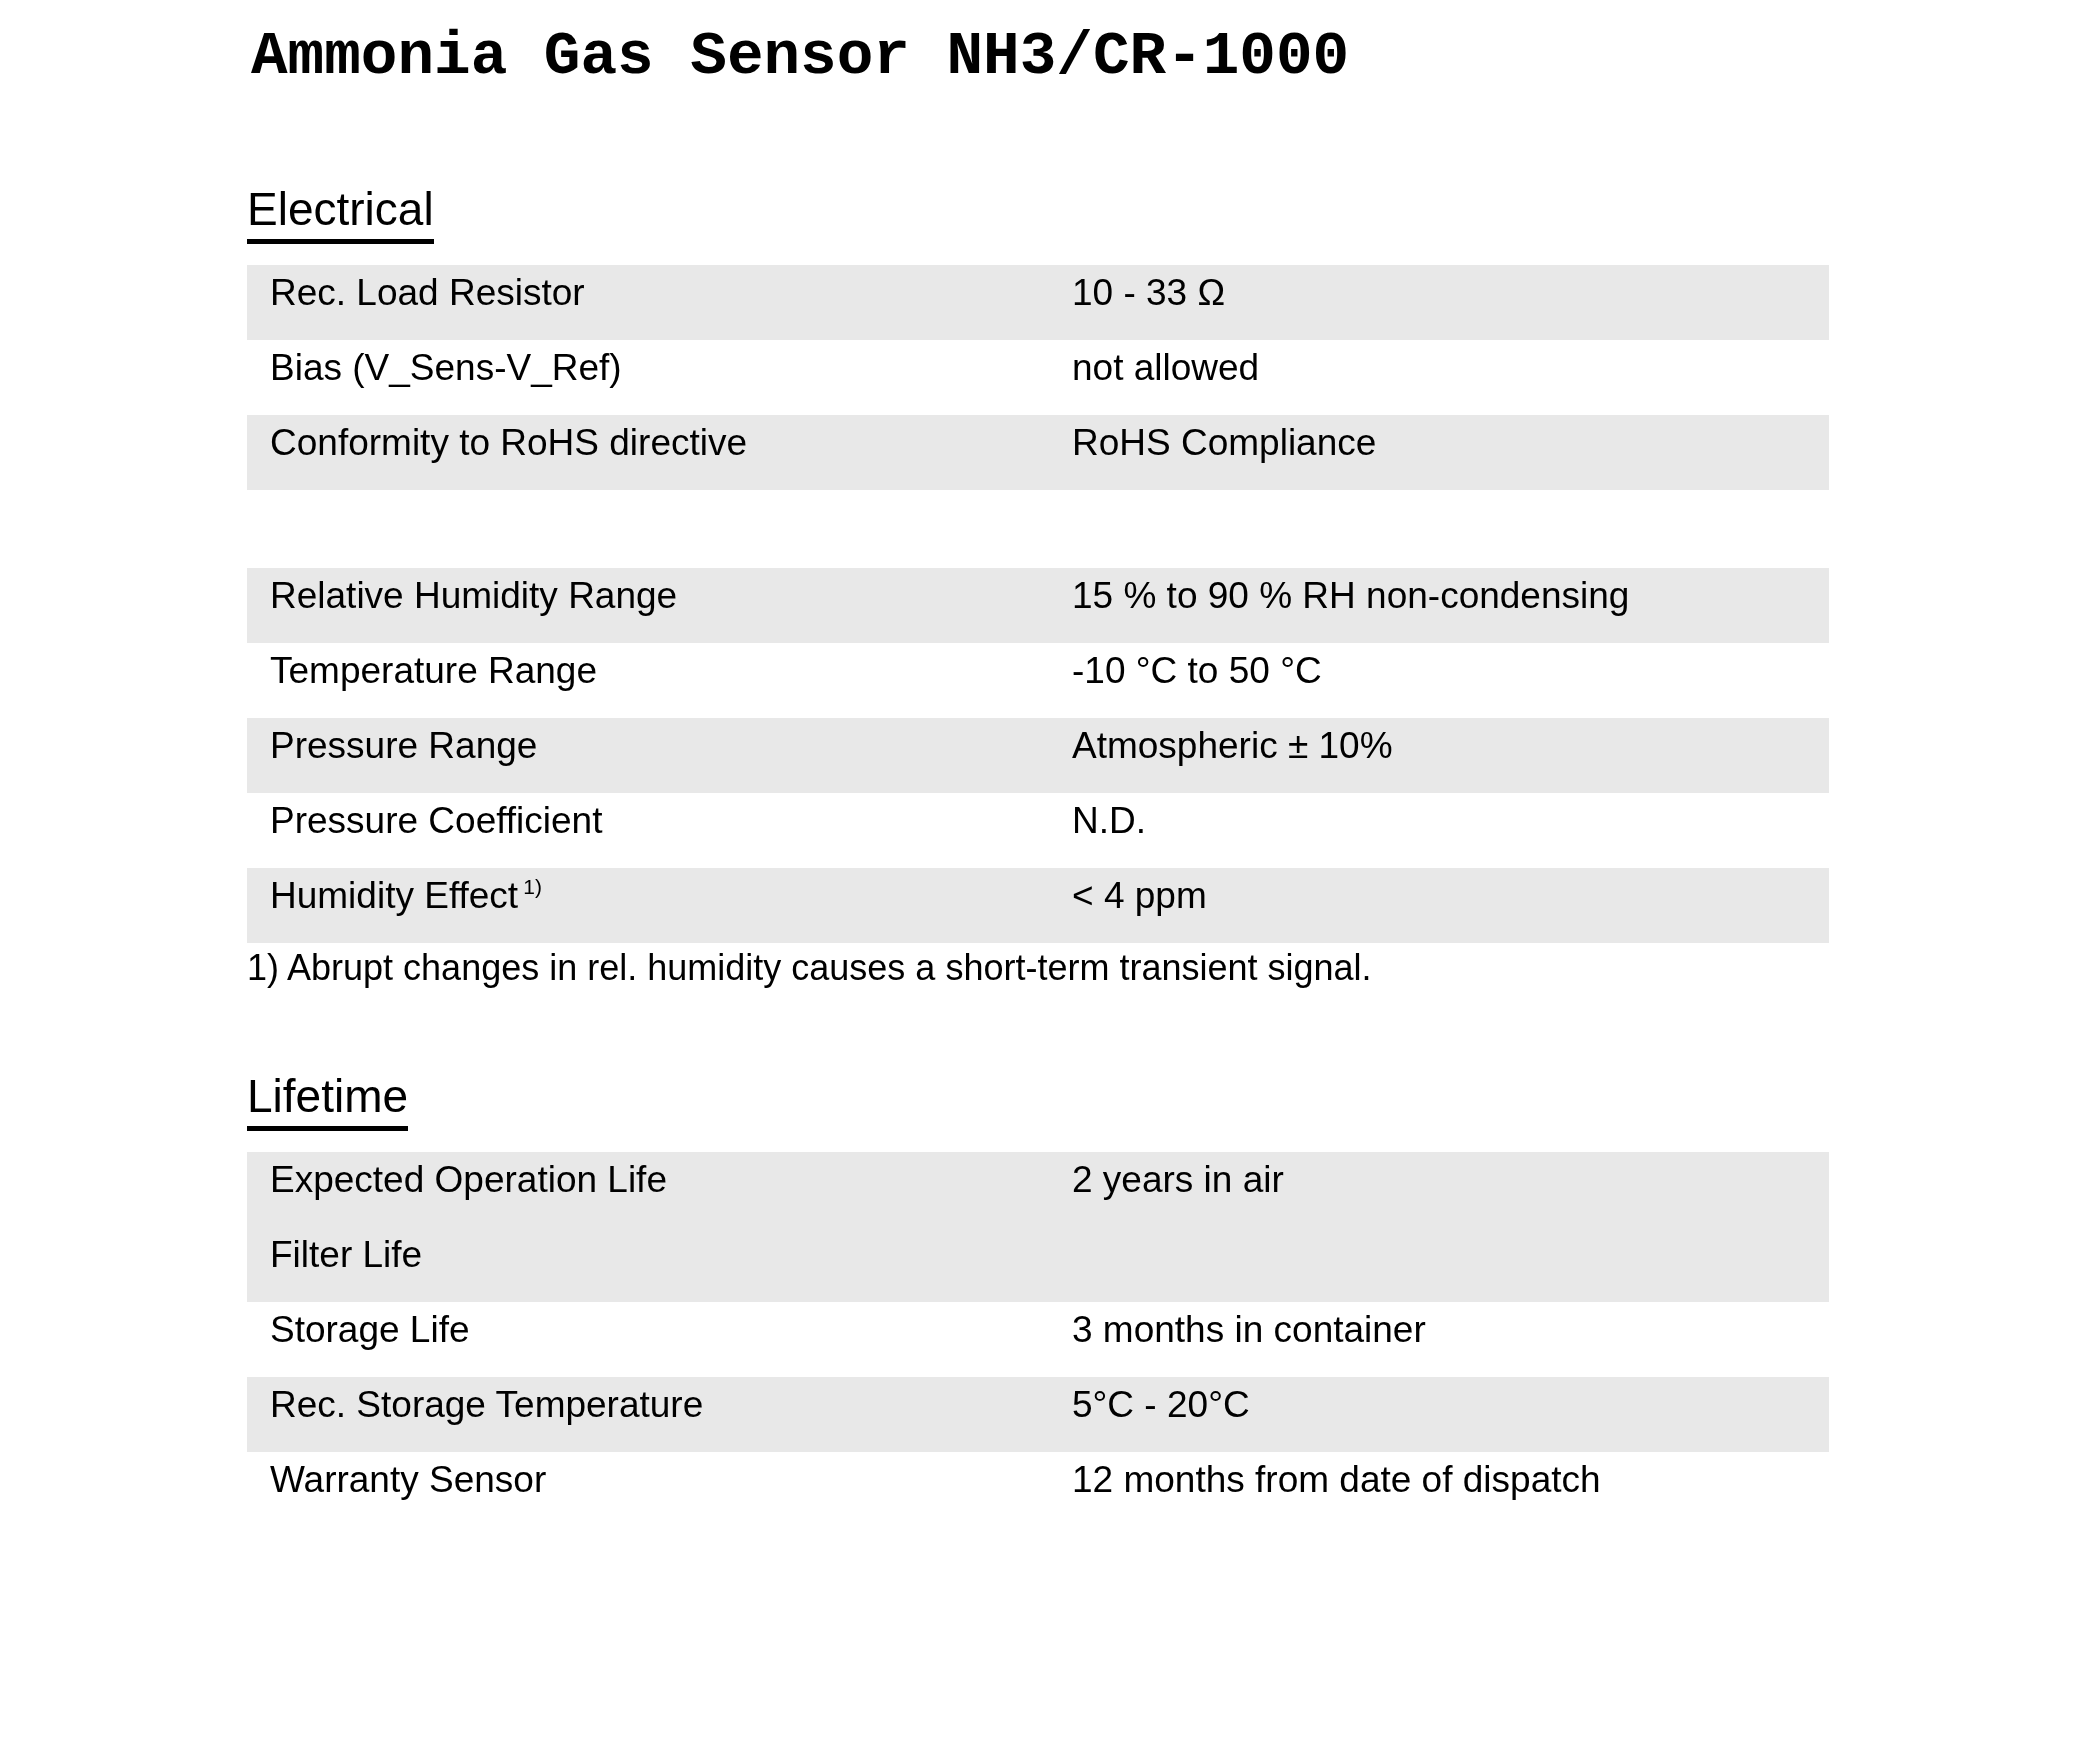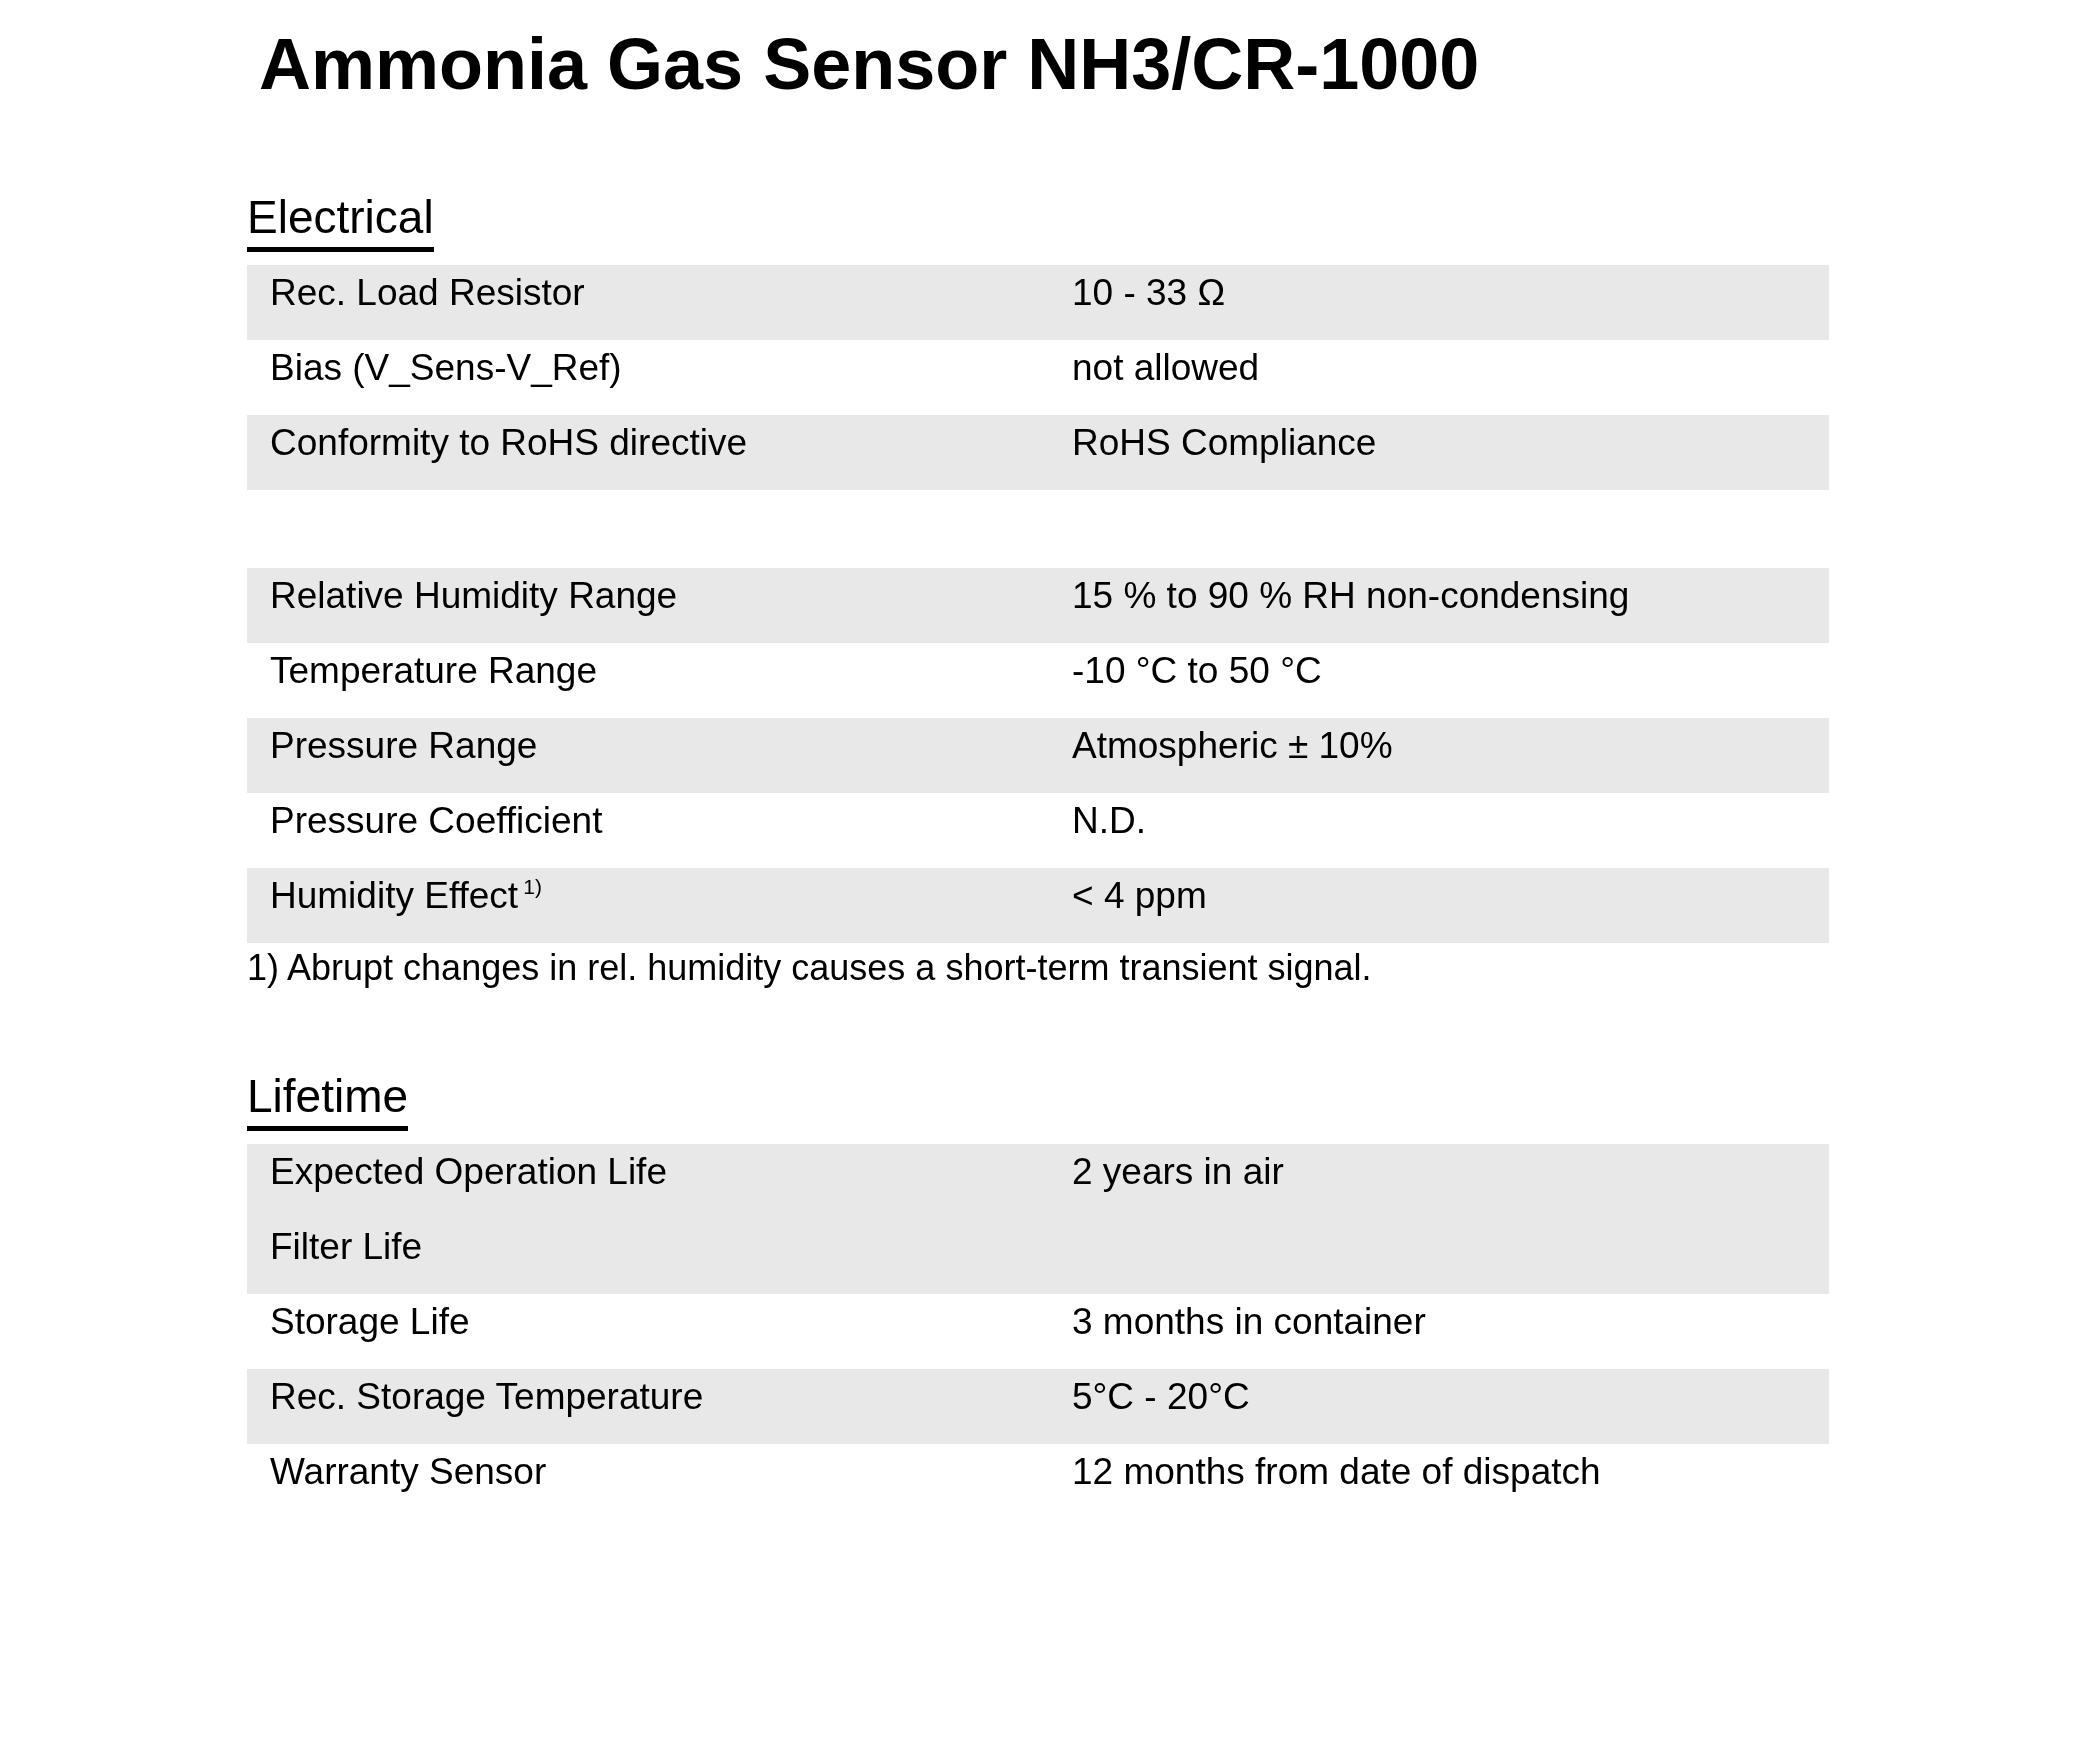--- a/index.html
+++ b/index.html
@@ -11,41 +11,42 @@
     width: 2077px;
     height: 1757px;
     font-family: "Liberation Sans", sans-serif;
     color: #000000;
     overflow: hidden;
   }
   .content {
     padding: 22px 0 0 247px;
   }
   .page-title {
-    margin: 12px;
-    font-size: 72px;
+    margin: 4px;
+    font-size: 61px;
     line-height: 61px;
     font-weight: bold;
     letter-spacing: 0;
+    font-family: Liberation Mono, monospace;
   }
   .section { display: block; }
   .sec-electrical   { margin-top: 99px; }
   .sec-environmental{ margin-top: 78px; }
   .sec-lifetime     { margin-top: 89px; }
   .section-heading {
     display: inline-block;
     margin: 0;
     font-size: 46px;
     line-height: 46px;
     font-weight: normal;
     padding-bottom: 7.3px;
     border-bottom: 5.2px solid #000000;
   }
   .spec-table {
-    margin-top: 13px;
+    margin-top: 21px;
     width: 1582px;
   }
   .spec-row {
     display: flex;
     align-items: flex-start;
     box-sizing: border-box;
     height: 75px;
     padding: 9px 0 0 23px;
     font-size: 37px;
     line-height: 37px;

